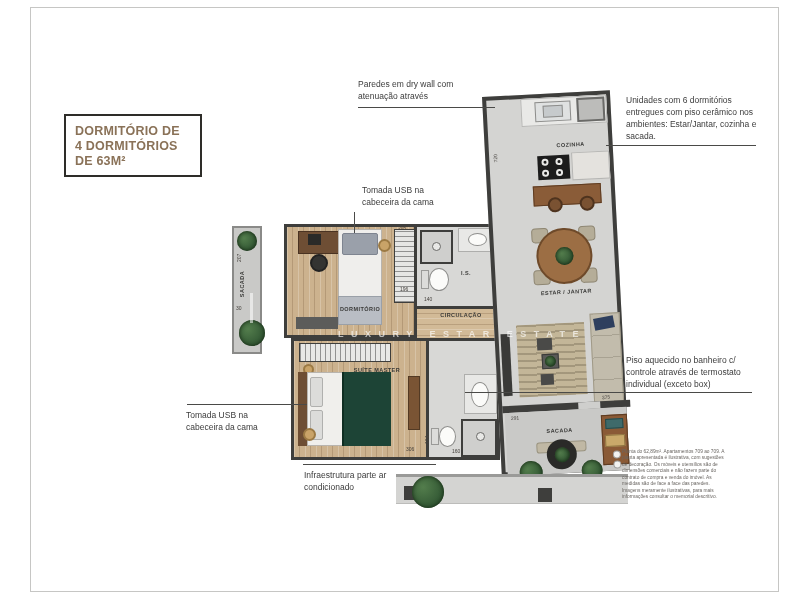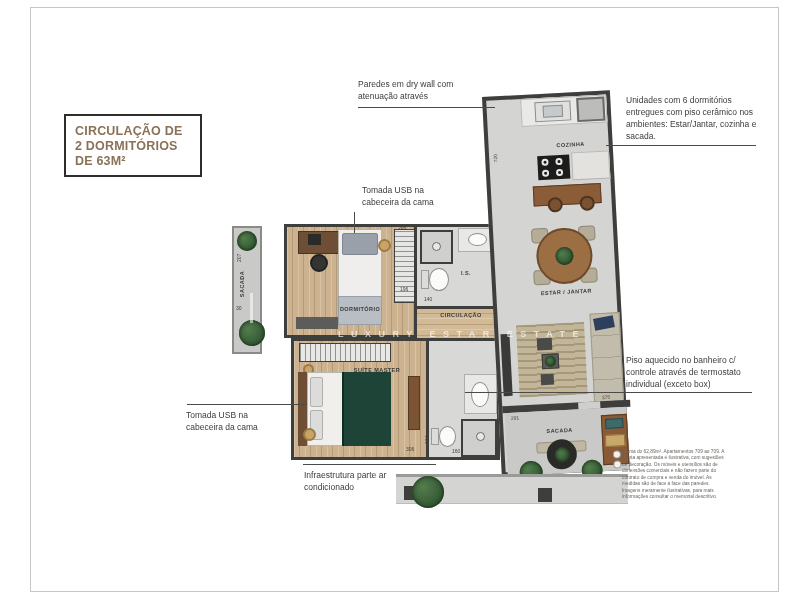--- a/index.html
+++ b/index.html
@@ -52,22 +52,22 @@
     position:absolute;left:338px;top:329px;z-index:50;
     color:rgba(255,255,255,.65);font-size:9px;font-weight:bold;letter-spacing:7.5px;white-space:nowrap;
   }
 </style>
 </head>
 <body>
 
 <div class="abs frame" style="left:30px;top:7px;width:749px;height:585px;"></div>
 
 <div class="abs badge" style="left:64px;top:114px;width:138px;">
-  <div>CIRCULAÇÃO DE</div>
-  <div>2 DORMITÓRIOS</div>
+  <div>DORMITÓRIO DE</div>
+  <div>4 DORMITÓRIOS</div>
   <div>DE 63M²</div>
 </div>
 
 <div class="room balconyfloor" style="left:232px;top:226px;width:30px;height:128px;border-width:2px;border-color:#8a8a88;"></div>
 <div class="room-label" style="left:239px;top:312px;width:56px;transform:rotate(-90deg);transform-origin:0 0;font-size:5.5px;">SACADA</div>
 <div class="plant" style="left:237px;top:231px;width:20px;height:20px;"></div>
 <div class="plant" style="left:239px;top:320px;width:26px;height:26px;"></div>
 
 <div class="room wood" style="left:284px;top:224px;width:134px;height:114px;"></div>
 <div class="furn" style="left:298px;top:231px;width:42px;height:23px;background:#6e4e34;border:1px solid #4a3322;"></div>

